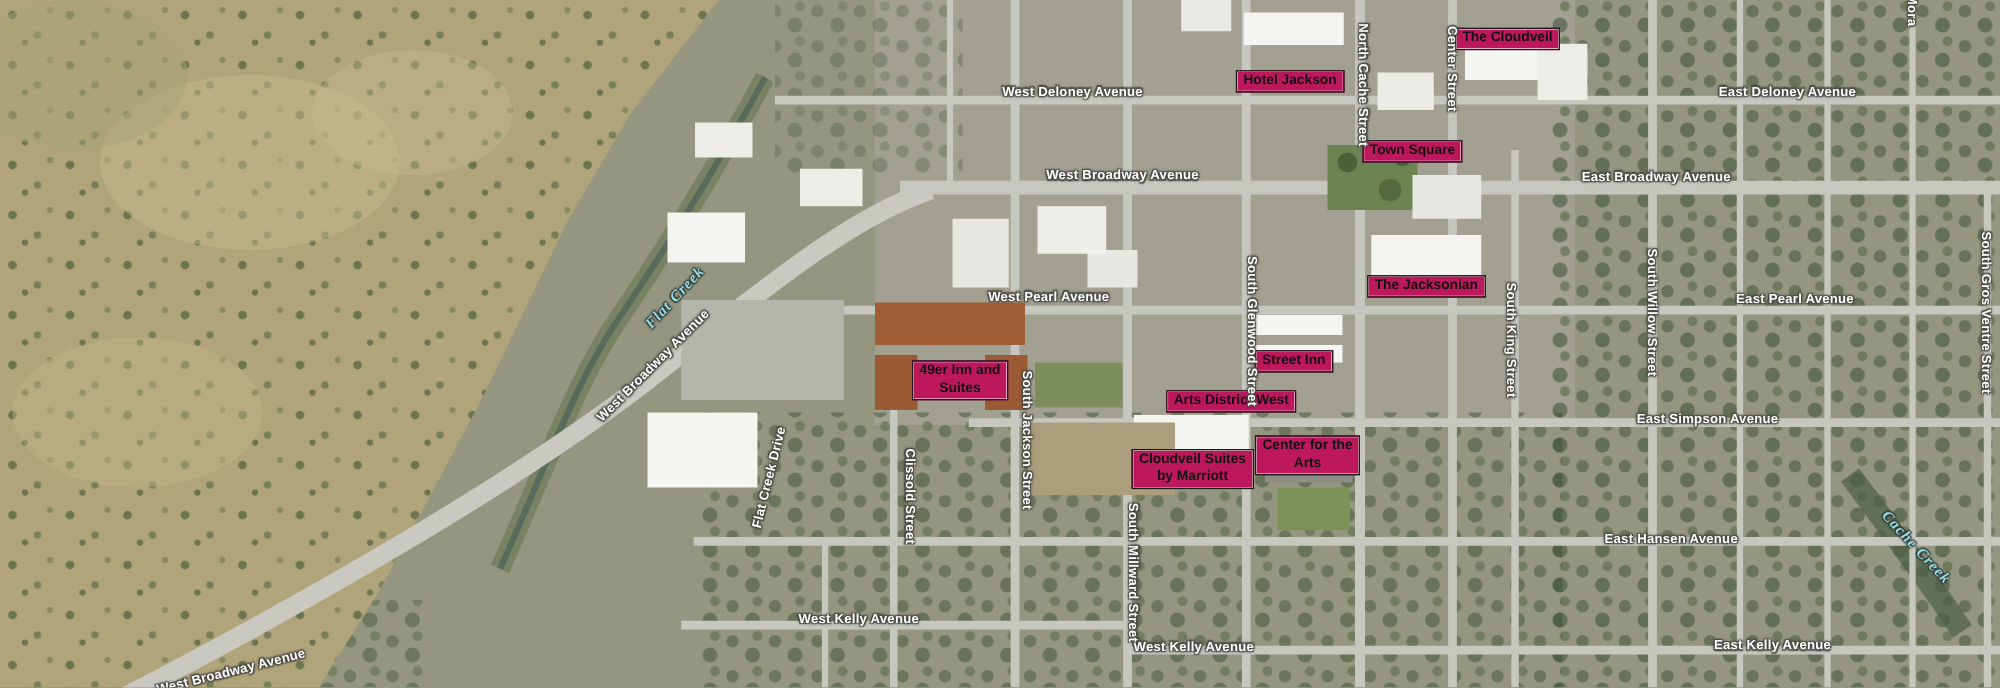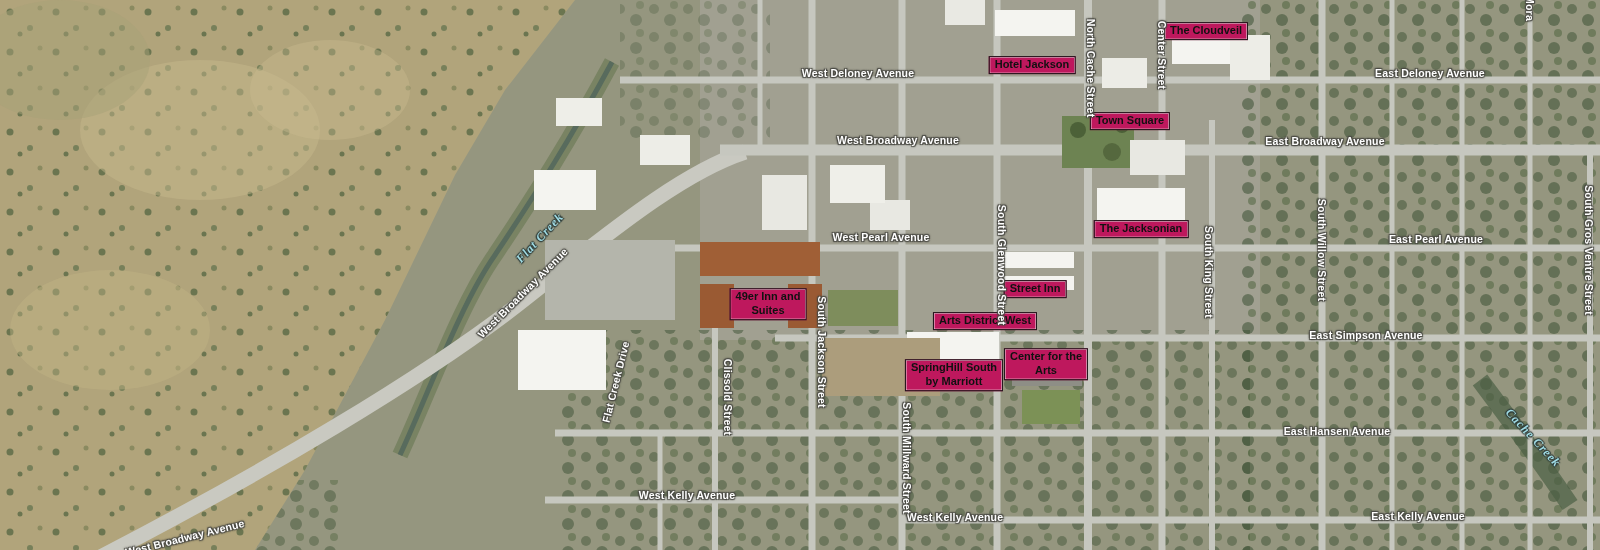--- a/index.html
+++ b/index.html
@@ -142,29 +142,29 @@
 
   <div id="label-layer">
       <div class="map-label landmark-label" style="left: 1206px; top: 14px; transform: translate(-50%, -50%) rotate(0deg);">The Cloudveil</div>
       <div class="map-label landmark-label" style="left: 1032px; top: 48px; transform: translate(-50%, -50%) rotate(0deg);">Hotel Jackson</div>
       <div class="map-label landmark-label" style="left: 1130px; top: 104px; transform: translate(-50%, -50%) rotate(0deg);">Town Square</div>
       <div class="map-label landmark-label" style="left: 1141px; top: 212px; transform: translate(-50%, -50%) rotate(0deg);">The Jacksonian</div>
       <div class="map-label landmark-label" style="left: 1035px; top: 272px; transform: translate(-50%, -50%) rotate(0deg);">Street Inn</div>
       <div class="map-label landmark-label" style="left: 768px; top: 287px; transform: translate(-50%, -50%) rotate(0deg);">49er Inn and
 Suites</div>
       <div class="map-label landmark-label" style="left: 985px; top: 304px; transform: translate(-50%, -50%) rotate(0deg);">Arts District West</div>
-      <div class="map-label landmark-label" style="left: 954px; top: 358px; transform: translate(-50%, -50%) rotate(0deg);">SpringHill South
+      <div class="map-label landmark-label" style="left: 954px; top: 358px; transform: translate(-50%, -50%) rotate(0deg);">Cloudveil Suites
 by Marriott</div>
       <div class="map-label landmark-label" style="left: 1046px; top: 347px; transform: translate(-50%, -50%) rotate(0deg);">Center for the
 Arts</div>
       <div class="map-label street-label" style="left: 858px; top: 74px; transform: translate(-50%, -50%) rotate(0deg);">West Deloney Avenue</div>
       <div class="map-label street-label" style="left: 1430px; top: 74px; transform: translate(-50%, -50%) rotate(0deg);">East Deloney Avenue</div>
       <div class="map-label street-label" style="left: 898px; top: 141px; transform: translate(-50%, -50%) rotate(0deg);">West Broadway Avenue</div>
       <div class="map-label street-label" style="left: 1325px; top: 142px; transform: translate(-50%, -50%) rotate(0deg);">East Broadway Avenue</div>
-      <div class="map-label street-label" style="left: 839px; top: 238px; transform: translate(-50%, -50%) rotate(0deg); margin-left: 42px;">West Pearl Avenue</div>
+      <div class="map-label street-label" style="left: 839px; top: 238px; transform: translate(-50%, -50%) rotate(0deg);">West Pearl Avenue</div>
       <div class="map-label street-label" style="left: 1436px; top: 240px; transform: translate(-50%, -50%) rotate(0deg);">East Pearl Avenue</div>
       <div class="map-label street-label" style="left: 1339px; top: 336px; transform: translate(-50%, -50%) rotate(0deg); margin-left: 27px;">East Simpson Avenue</div>
       <div class="map-label street-label" style="left: 1337px; top: 432px; transform: translate(-50%, -50%) rotate(0deg);">East Hansen Avenue</div>
       <div class="map-label street-label" style="left: 687px; top: 496px; transform: translate(-50%, -50%) rotate(0deg);">West Kelly Avenue</div>
       <div class="map-label street-label" style="left: 955px; top: 518px; transform: translate(-50%, -50%) rotate(0deg);">West Kelly Avenue</div>
       <div class="map-label street-label" style="left: 1418px; top: 517px; transform: translate(-50%, -50%) rotate(0deg);">East Kelly Avenue</div>
       <div class="map-label street-label" style="left: 523px; top: 293px; transform: translate(-50%, -50%) rotate(-45deg);">West Broadway Avenue</div>
       <div class="map-label street-label" style="left: 185px; top: 538px; transform: translate(-50%, -50%) rotate(-14deg);">West Broadway Avenue</div>
       <div class="map-label street-label" style="left: 616px; top: 382px; transform: translate(-50%, -50%) rotate(-76deg);">Flat Creek Drive</div>
       <div class="map-label street-label" style="left: 727px; top: 397px; transform: translate(-50%, -50%) rotate(90deg);">Clissold Street</div>

